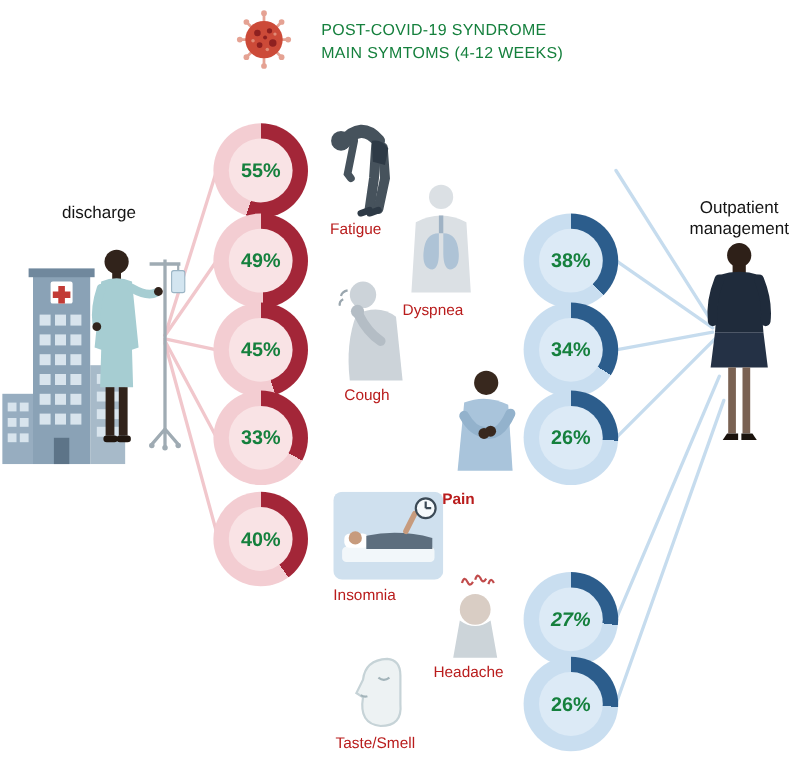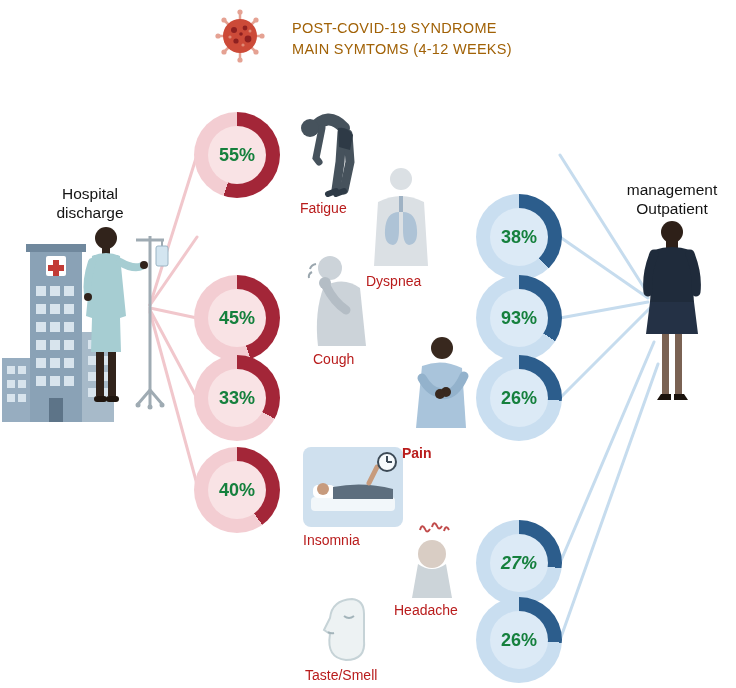--- a/index.html
+++ b/index.html
@@ -1,21 +1,21 @@
 <!DOCTYPE html>
 <html><head>
 <meta charset="utf-8">
 <style>
   * { margin:0; padding:0; box-sizing:border-box; }
   html,body { background:#ffffff; }
   body { font-family:"Liberation Sans", sans-serif; }
   .canvas { position:relative; width:736px; height:688px; background:#ffffff; overflow:hidden; }
   .connectors { position:absolute; left:0; top:0; z-index:1; }
   .fig { position:absolute; z-index:2; }
-  .title { position:absolute; left:292px; top:18px; font-size:14.5px; line-height:21px; color:#a16207; letter-spacing:0.3px; z-index:3; }
+  .title { position:absolute; left:292px; top:18px; font-size:14.5px; line-height:21px; color:#15803d; letter-spacing:0.3px; z-index:3; }
   .side-label { position:absolute; font-size:15.5px; line-height:19px; color:#141414; text-align:center; z-index:3; }
   .donut { position:absolute; width:86px; height:86px; border-radius:50%; display:flex; align-items:center; justify-content:center; z-index:2; }
   .donut-inner { width:58px; height:58px; border-radius:50%; display:flex; align-items:center; justify-content:center; font-size:18px; font-weight:700; color:#15803d; }
   .symptom-label { position:absolute; font-size:14px; color:#b91c1c; text-align:left; z-index:3; }
 </style>
 </head>
 <body>
 
 <div class="canvas">
 
@@ -72,21 +72,20 @@
         <circle cx="36" cy="23" r="1.5"></circle>
     </g>
   </svg>
 
   <div class="title">
     <div>POST-COVID-19 SYNDROME</div>
     <div>MAIN SYMTOMS (4-12 WEEKS)</div>
   </div>
 
   <div class="side-label" style="left:28px; top:184px; width:124px;">
-    <div>Hospital</div>
     <div>discharge</div>
   </div>
 
   <svg class="fig" style="left:2px; top:240px;" width="112" height="182" viewBox="0 0 112 182">
     <rect x="28" y="10" width="52" height="172" fill="#8aa2b6"></rect>
     <rect x="24" y="4" width="60" height="8" fill="#70889d"></rect>
     <rect x="44" y="16" width="20" height="20" rx="2" fill="#ffffff"></rect>
     <path d="M51 20 h6 v5 h5 v6 h-5 v5 h-6 v-5 h-5 v-6 h5 z" fill="#c23b36"></path>
     <g fill="#d8e4ed">
       <rect x="34" y="46" width="10" height="10"></rect>
@@ -149,55 +148,58 @@
     <circle cx="74" cy="43" r="4" fill="#31231b"></circle>
     <path d="M22 40 Q16 58 18 72" stroke="#a6cdd2" stroke-width="8" fill="none" stroke-linecap="round"></path>
     <circle cx="18" cy="75" r="4" fill="#31231b"></circle>
     <rect x="26" y="130" width="8" height="44" fill="#31231b"></rect>
     <rect x="38" y="130" width="8" height="44" fill="#31231b"></rect>
     <rect x="24" y="174" width="13" height="6" rx="3" fill="#20160f"></rect>
     <rect x="36" y="174" width="13" height="6" rx="3" fill="#20160f"></rect>
   </svg>
 
   <div class="side-label" style="left:608px; top:180px; width:128px;">
+    <div>Outpatient</div>
     <div>management</div>
-    <div>Outpatient</div>
   </div>
 
   <svg class="fig" style="left:636px; top:218px;" width="72" height="192" viewBox="0 0 72 192">
     <circle cx="36" cy="14" r="11" fill="#2e2018"></circle>
     <rect x="30" y="23" width="12" height="8" fill="#2e2018"></rect>
     <path d="M18 32 Q36 26 54 32 L58 84 L14 84 Z" fill="#1f2b3b"></path>
     <path d="M18 36 Q10 56 12 74" stroke="#1f2b3b" stroke-width="9" fill="none" stroke-linecap="round"></path>
     <path d="M54 36 Q62 56 60 74" stroke="#1f2b3b" stroke-width="9" fill="none" stroke-linecap="round"></path>
     <path d="M14 84 L58 84 L62 116 L10 116 Z" fill="#243145"></path>
     <rect x="26" y="116" width="7" height="60" fill="#7a6253"></rect>
     <rect x="39" y="116" width="7" height="60" fill="#7a6253"></rect>
     <path d="M25 176 l-4 6 h14 v-6 z" fill="#1a120c"></path>
     <path d="M38 176 v6 h14 l-4 -6 z" fill="#1a120c"></path>
   </svg>
 
   <div class="donut" style="left: 194px; top: 112px; background: conic-gradient(rgb(163, 38, 56) 198deg, rgb(243, 205, 210) 0deg);">
     <div class="donut-inner" style="background: rgb(249, 227, 229);">55%</div>
   </div>
+  <div class="donut" style="left: 194px; top: 194px; background: conic-gradient(rgb(163, 38, 56) 176.4deg, rgb(243, 205, 210) 0deg);">
+    <div class="donut-inner" style="background: rgb(249, 227, 229);">49%</div>
+  </div>
   <div class="donut" style="left: 194px; top: 275px; background: conic-gradient(rgb(163, 38, 56) 162deg, rgb(243, 205, 210) 0deg);">
     <div class="donut-inner" style="background: rgb(249, 227, 229);">45%</div>
   </div>
   <div class="donut" style="left: 194px; top: 355px; background: conic-gradient(rgb(163, 38, 56) 118.8deg, rgb(243, 205, 210) 0deg);">
     <div class="donut-inner" style="background: rgb(249, 227, 229);">33%</div>
   </div>
   <div class="donut" style="left: 194px; top: 447px; background: conic-gradient(rgb(163, 38, 56) 144deg, rgb(243, 205, 210) 0deg);">
     <div class="donut-inner" style="background: rgb(249, 227, 229);">40%</div>
   </div>
 
   <div class="donut" style="left: 476px; top: 194px; background: conic-gradient(rgb(44, 93, 140) 136.8deg, rgb(201, 222, 240) 0deg);">
     <div class="donut-inner" style="background: rgb(220, 234, 246);">38%</div>
   </div>
   <div class="donut" style="left: 476px; top: 275px; background: conic-gradient(rgb(44, 93, 140) 122.4deg, rgb(201, 222, 240) 0deg);">
-    <div class="donut-inner" style="background: rgb(220, 234, 246);">93%</div>
+    <div class="donut-inner" style="background: rgb(220, 234, 246);">34%</div>
   </div>
   <div class="donut" style="left: 476px; top: 355px; background: conic-gradient(rgb(44, 93, 140) 93.6deg, rgb(201, 222, 240) 0deg);">
     <div class="donut-inner" style="background: rgb(220, 234, 246);">26%</div>
   </div>
   <div class="donut" style="left: 476px; top: 520px; background: conic-gradient(rgb(44, 93, 140) 97.2deg, rgb(201, 222, 240) 0deg); font-style: italic;">
     <div class="donut-inner" style="background: rgb(220, 234, 246);">27%</div>
   </div>
   <div class="donut" style="left: 476px; top: 597px; background: conic-gradient(rgb(44, 93, 140) 93.6deg, rgb(201, 222, 240) 0deg);">
     <div class="donut-inner" style="background: rgb(220, 234, 246);">26%</div>
   </div>

